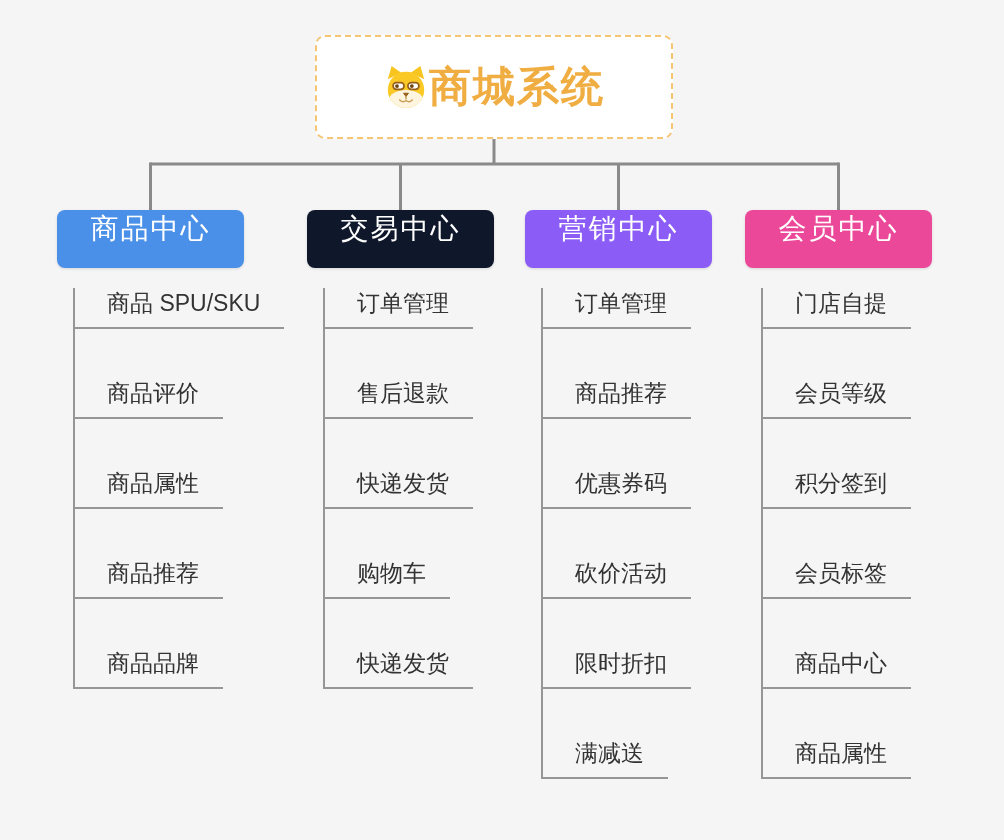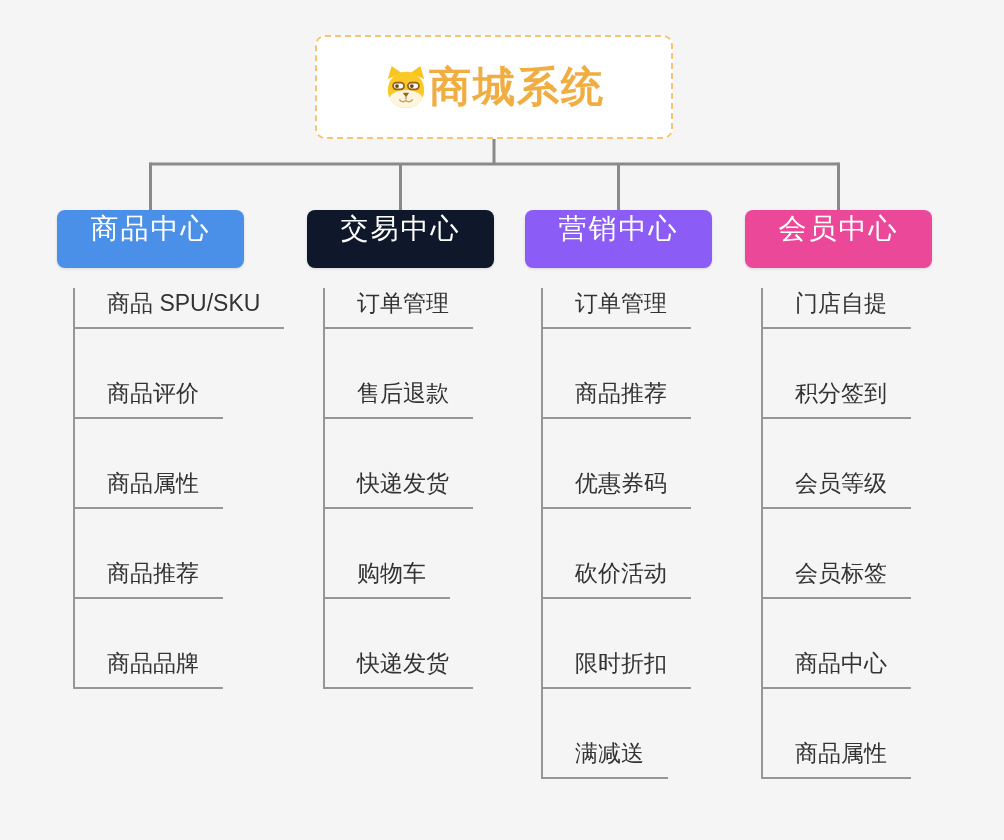--- a/index.html
+++ b/index.html
@@ -130,21 +130,21 @@
       <div class="child">满减送</div>
     </div>
   </div>
 
   <div class="branch col4">
     <div class="branch-box" style="background-color: #ec4899;">
       <span>会员中心</span>
     </div>
     <div class="children">
       <div class="child">门店自提</div>
+      <div class="child">会员等级</div>
       <div class="child">积分签到</div>
-      <div class="child">会员等级</div>
       <div class="child">会员标签</div>
       <div class="child">商品中心</div>
       <div class="child">商品属性</div>
     </div>
   </div>
 
 </div>
 
 </body></html>

